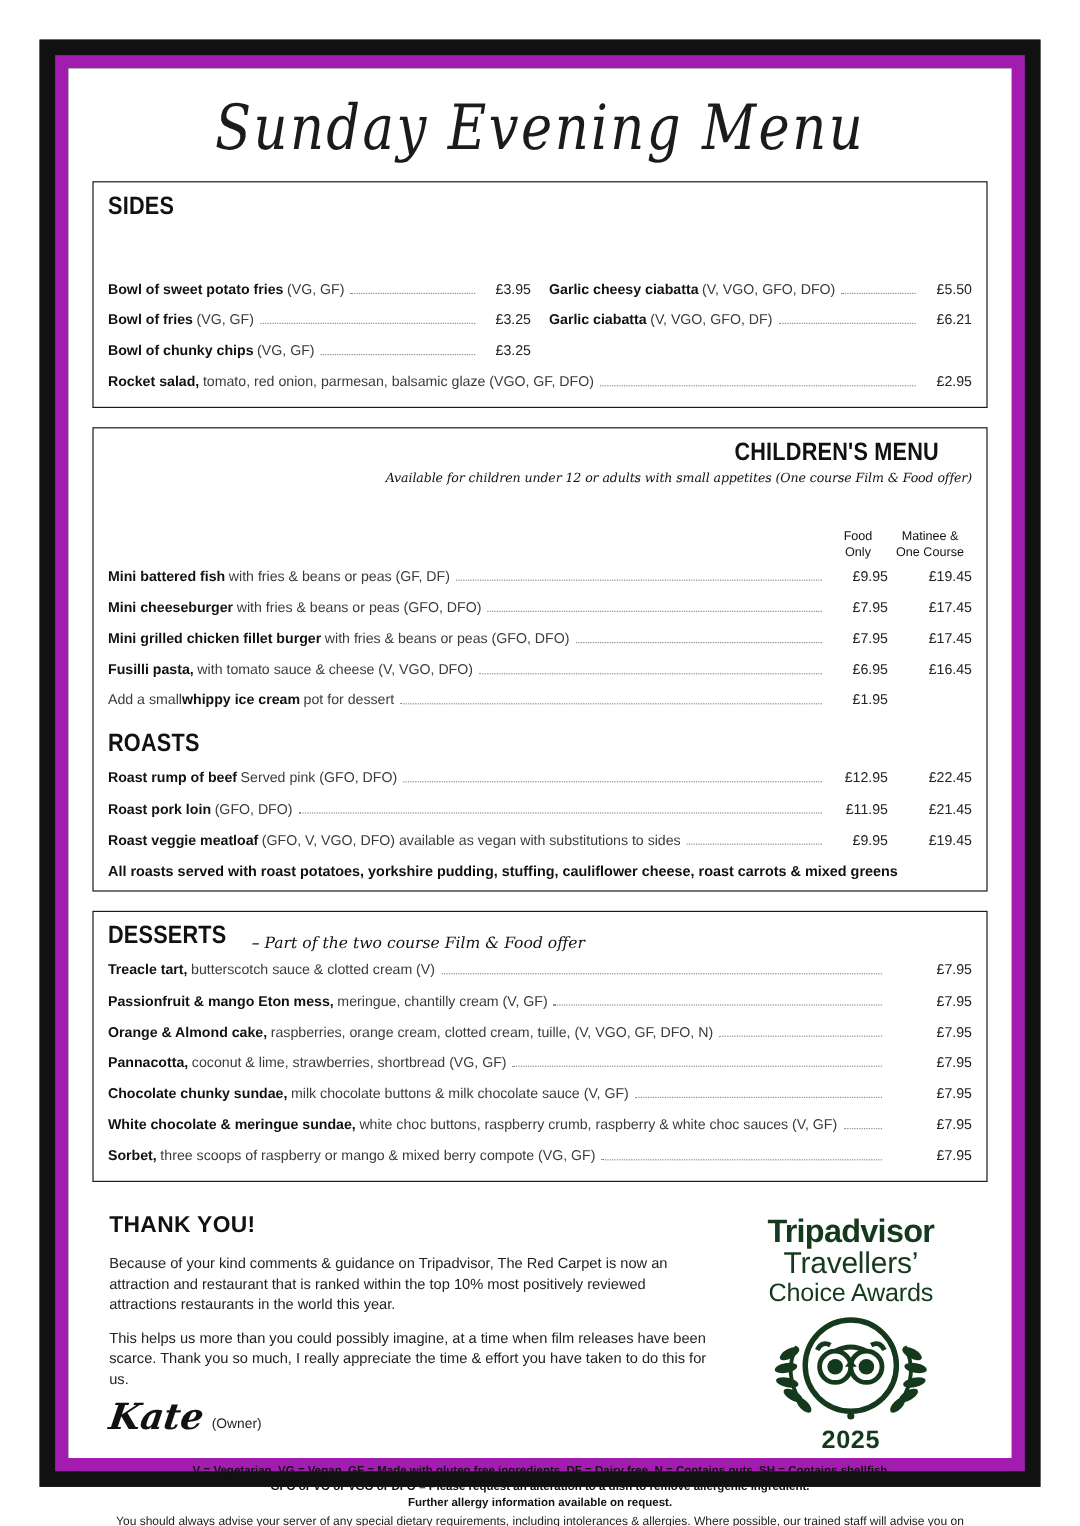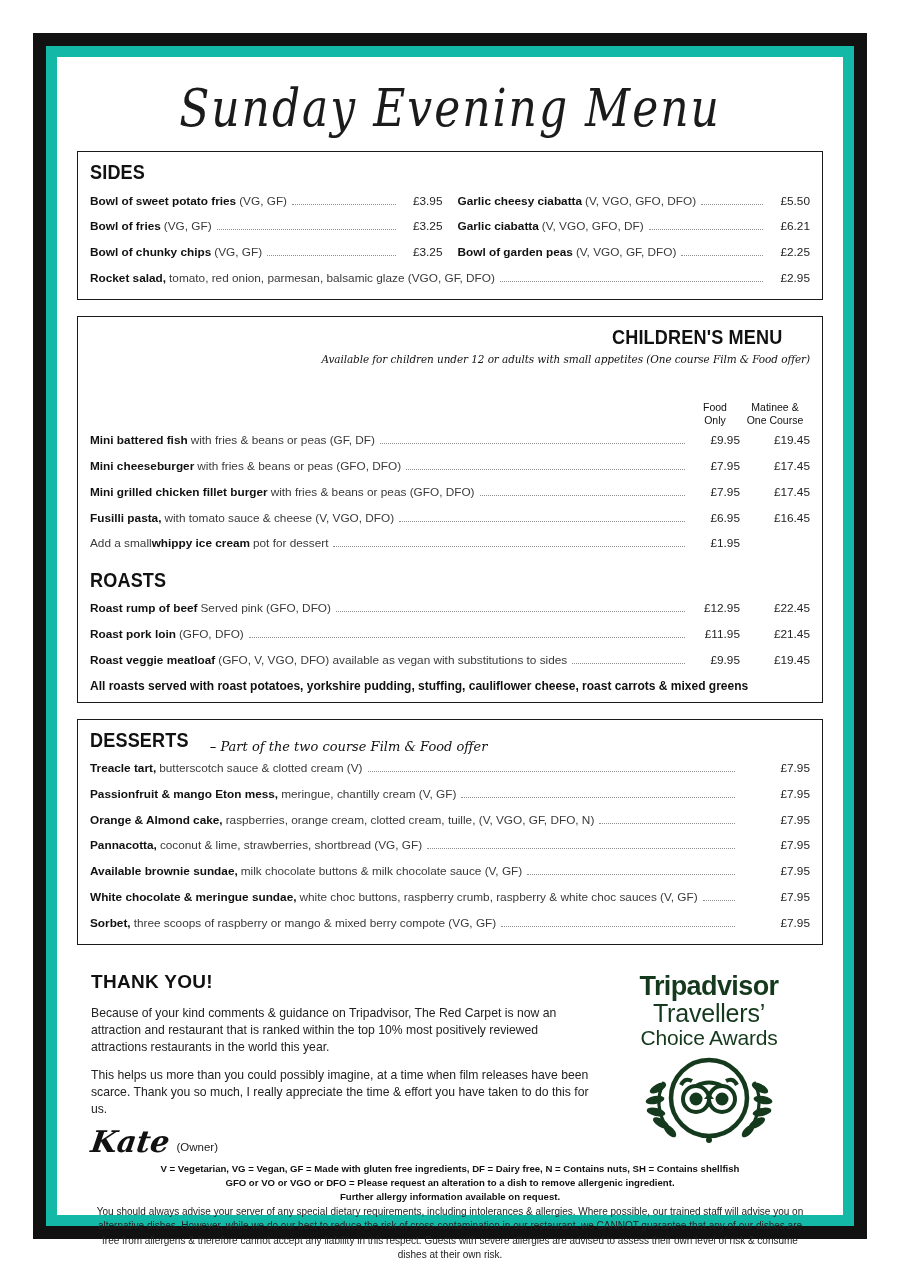--- a/index.html
+++ b/index.html
@@ -18,21 +18,21 @@
   .frame-outer{
     width:100%;height:100%;
     box-sizing:border-box;
     border:11px solid #111111;
     background:#111111;
     padding:2px;
   }
   .frame-inner{
     width:100%;height:100%;
     box-sizing:border-box;
-    border:11px solid #14b8a6;
+    border:11px solid #a21caf;
     background:#14532d;
     padding:0;
   }
   .sheet{
     width:100%;height:100%;
     box-sizing:border-box;
     background:#ffffff;
     padding:14px 20px 6px 20px;
     position:relative;
   }
@@ -113,20 +113,21 @@
   .row .pr{
     font-weight:400;color:#222;white-space:nowrap;
     text-align:right;
   }
 
   
   .sides-grid{
     display:grid;
     grid-template-columns:1fr 1fr;
     column-gap:15px;
+    margin-top:40px;
   }
   .sides-grid .row .pr{width:42px;}
   .row-full .pr{width:42px;}
 
   
   .pcol1{width:50px;text-align:right;}
   .pcol2{width:58px;text-align:right;padding-left:12px;}
   .colhead{
     font-size:10.5px;
     line-height:1.18;
@@ -231,26 +232,20 @@
                 <span class="nm">Garlic ciabatta</span>
                 <span class="ds">(V, VGO, GFO, DF)</span>
                 <span class="dots"></span>
                 <span class="pr ">£6.21</span>
               </div>
               <div class="row">
                 <span class="nm">Bowl of chunky chips</span>
                 <span class="ds">(VG, GF)</span>
                 <span class="dots"></span>
                 <span class="pr ">£3.25</span>
-              </div>
-              <div class="row">
-                <span class="nm">Bowl of garden peas</span>
-                <span class="ds">(V, VGO, GF, DFO)</span>
-                <span class="dots"></span>
-                <span class="pr ">£2.25</span>
               </div>
             </div>
        <div id="sides-full">
               <div class="row row-full">
                 <span class="nm">Rocket salad,</span>
                 <span class="ds">tomato, red onion, parmesan, balsamic glaze  (VGO, GF, DFO)</span>
                 <span class="dots"></span>
                 <span class="pr ">£2.95</span>
               </div>
             </div>
@@ -367,21 +362,21 @@
                 <span class="dots"></span>
                 <span class="pr pcol2">£7.95</span>
               </div>
               <div class="row">
                 <span class="nm">Pannacotta,</span>
                 <span class="ds">coconut &amp; lime, strawberries, shortbread (VG, GF)</span>
                 <span class="dots"></span>
                 <span class="pr pcol2">£7.95</span>
               </div>
               <div class="row">
-                <span class="nm">Available brownie sundae,</span>
+                <span class="nm">Chocolate chunky sundae,</span>
                 <span class="ds">milk chocolate buttons &amp; milk chocolate sauce (V, GF)</span>
                 <span class="dots"></span>
                 <span class="pr pcol2">£7.95</span>
               </div>
               <div class="row">
                 <span class="nm">White chocolate &amp; meringue sundae,</span>
                 <span class="ds">white choc buttons, raspberry crumb, raspberry &amp; white choc sauces (V, GF)</span>
                 <span class="dots"></span>
                 <span class="pr pcol2">£7.95</span>
               </div>
@@ -444,20 +439,21 @@
              <g fill="#14391c">
                <ellipse cx="126" cy="36" rx="9" ry="4" transform="rotate(28 126 36)"></ellipse>
                <ellipse cx="129" cy="48" rx="9.5" ry="4" transform="rotate(10 129 48)"></ellipse>
                <ellipse cx="128" cy="60" rx="9.5" ry="4" transform="rotate(-12 128 60)"></ellipse>
                <ellipse cx="123" cy="71" rx="9" ry="4" transform="rotate(-30 123 71)"></ellipse>
                <ellipse cx="114" cy="79" rx="8" ry="3.8" transform="rotate(-45 114 79)"></ellipse>
              </g>
              <circle cx="75" cy="88" r="3" fill="#14391c"></circle>
            </svg>
          </div>
+         <div class="ta-year">2025</div>
        </div>
      </div>
 
      <div class="allerg">
        <div class="a1">V = Vegetarian, VG = Vegan, GF = Made with gluten free ingredients, DF = Dairy free, N = Contains nuts, SH = Contains shellfish</div>
        <div class="a1">GFO or VO or VGO or DFO = Please request an alteration to a dish to remove allergenic ingredient.</div>
        <div class="a1">Further allergy information available on request.</div>
        <div class="a2">You should always advise your server of any special dietary requirements, including intolerances &amp; allergies. Where possible, our trained staff will advise you on alternative dishes. However, while we do our best to reduce the risk of cross-contamination in our restaurant, we CANNOT guarantee that any of our dishes are free from allergens &amp; therefore cannot accept any liability in this respect. Guests with severe allergies are advised to assess their own level of risk &amp; consume dishes at their own risk.</div>
      </div>
 

